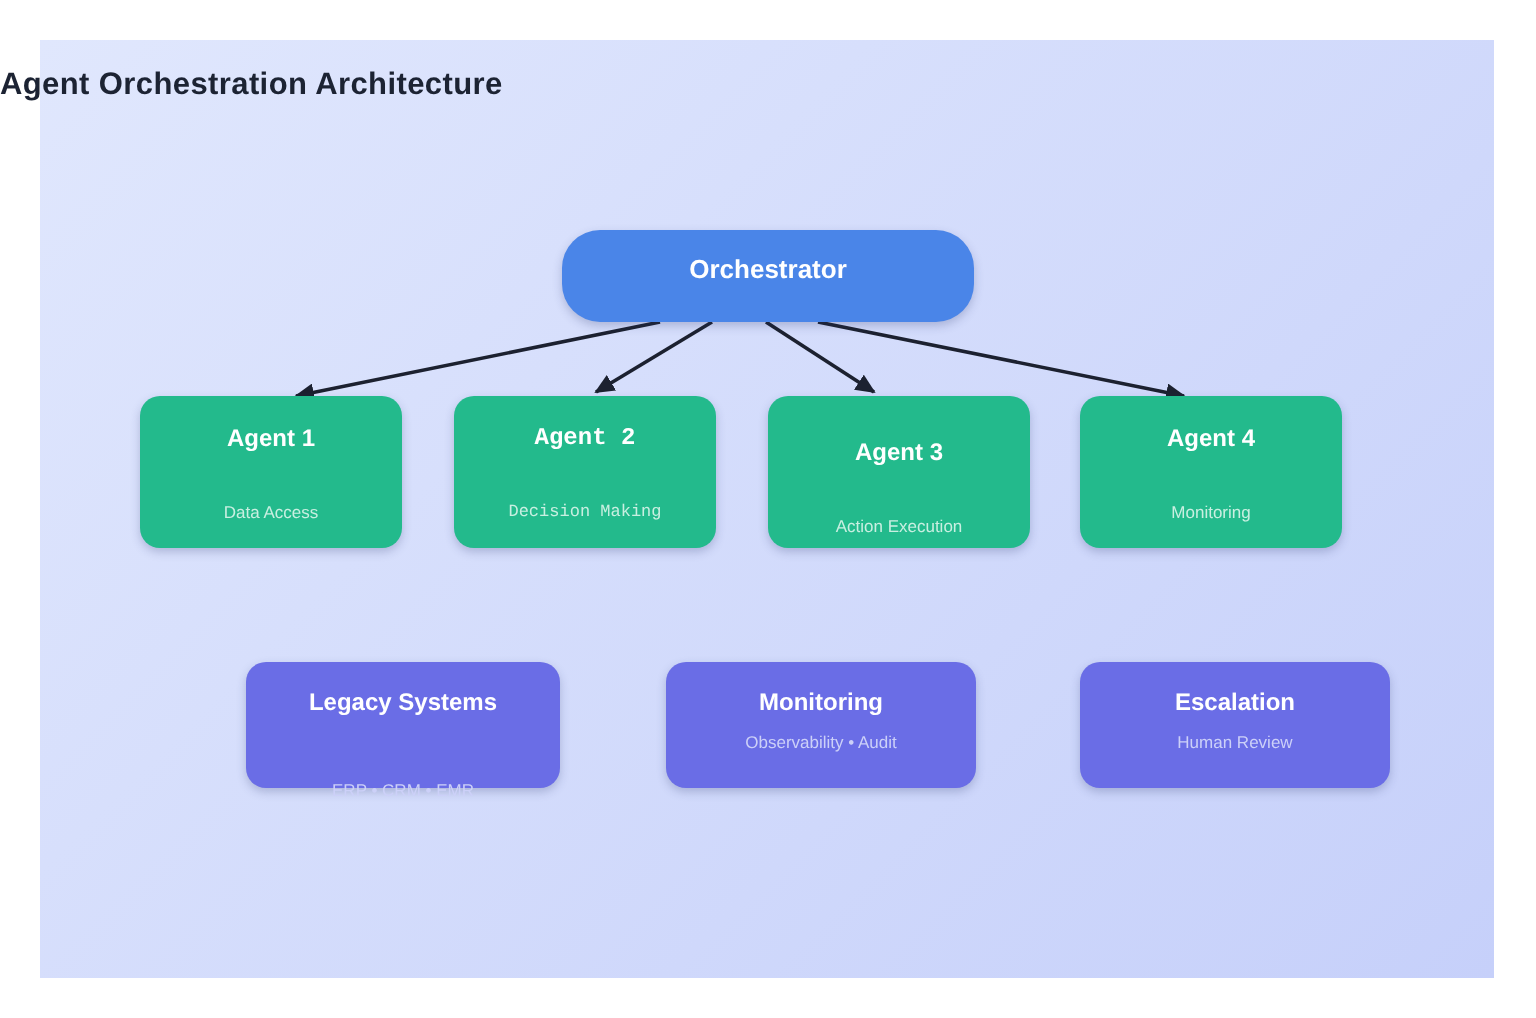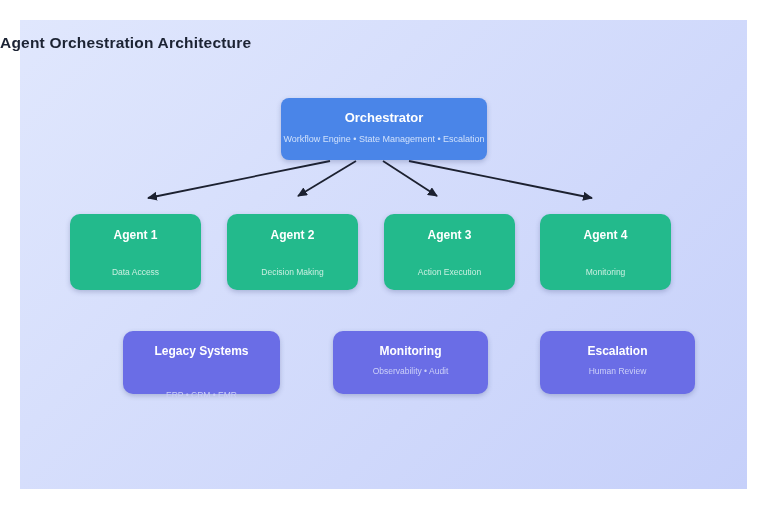--- a/index.html
+++ b/index.html
@@ -40,38 +40,38 @@
     display:flex;
     flex-direction:column;
     align-items:center;
     color:#ffffff;
     text-align:center;
     box-shadow:0 2px 5px rgba(45,55,110,.25);
   }
   .node .node-title{font-weight:bold;}
   .node .node-subtitle{font-weight:normal;}
   .orchestrator{
-    left:281px;top:98px;width:206px;height:62px;
+    left:281px;top:115px;width:206px;height:46px;
     background:var(--blue);
-    border-radius:8px;
+    border-radius:19px;
     padding-top:12px;
   }
   .orchestrator .node-title{font-size:13px;}
   .orchestrator .node-subtitle{font-size:9px;color:#cfe0fb;margin-top:9px;}
   .agent{
-    top:214px;width:131px;height:76px;
+    top:198px;width:131px;height:76px;
     background:var(--green);
     border-radius:10px;
     padding-top:14px;
   }
   .agent .node-title{font-size:12px;}
   .agent .node-subtitle{font-size:8.5px;color:#c9efe1;margin-top:25px;}
   .agent-1{left:70px;}
-  .agent-2{left:227px;}
-  .agent-3{left:384px;}
+  .agent-2{left:227px;font-family:Liberation Mono, monospace;}
+  .agent-3{left:384px;justify-content:center;}
   .agent-4{left:540px;}
   .system{
     top:331px;height:63px;
     background:var(--purple);
     border-radius:10px;
     padding-top:13px;
   }
   .system .node-title{font-size:12px;}
   .system .node-subtitle{font-size:8.5px;color:#ccd0f8;margin-top:8px;}
   .system-legacy{left:123px;width:157px;gap:24px;}
@@ -98,21 +98,20 @@
     </marker>
   </defs>
   <line x1="330" y1="161" x2="148" y2="198" marker-end="url(#arrowhead)"></line>
   <line x1="356" y1="161" x2="298" y2="196" marker-end="url(#arrowhead)"></line>
   <line x1="383" y1="161" x2="437" y2="196" marker-end="url(#arrowhead)"></line>
   <line x1="409" y1="161" x2="592" y2="198" marker-end="url(#arrowhead)"></line>
 </svg>
 
 <div class="node orchestrator">
   <div class="node-title">Orchestrator</div>
-  <div class="node-subtitle">Workflow Engine • State Management • Escalation</div>
 </div>
 
 <div class="node agent agent-1">
   <div class="node-title">Agent 1</div>
   <div class="node-subtitle">Data Access</div>
 </div>
 
 <div class="node agent agent-2">
   <div class="node-title">Agent 2</div>
   <div class="node-subtitle">Decision Making</div>

